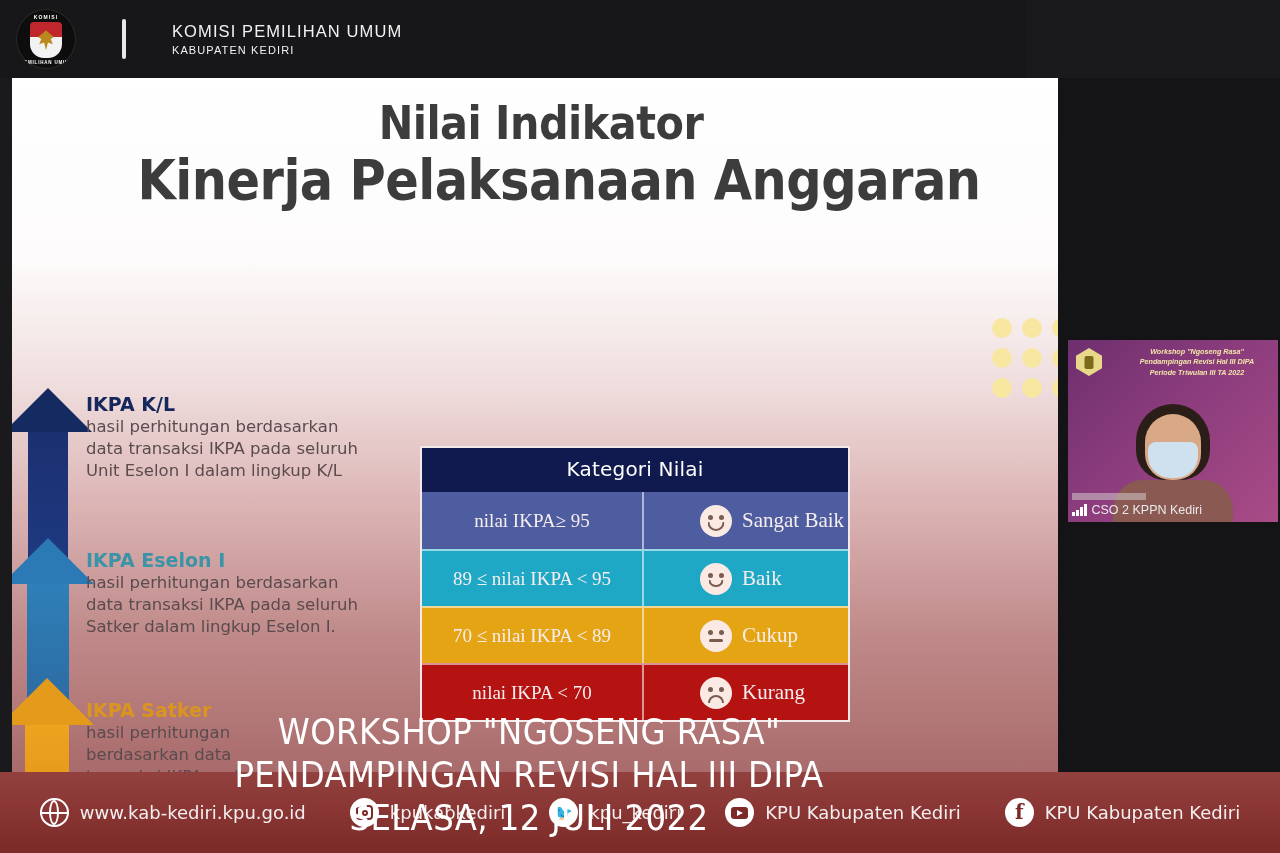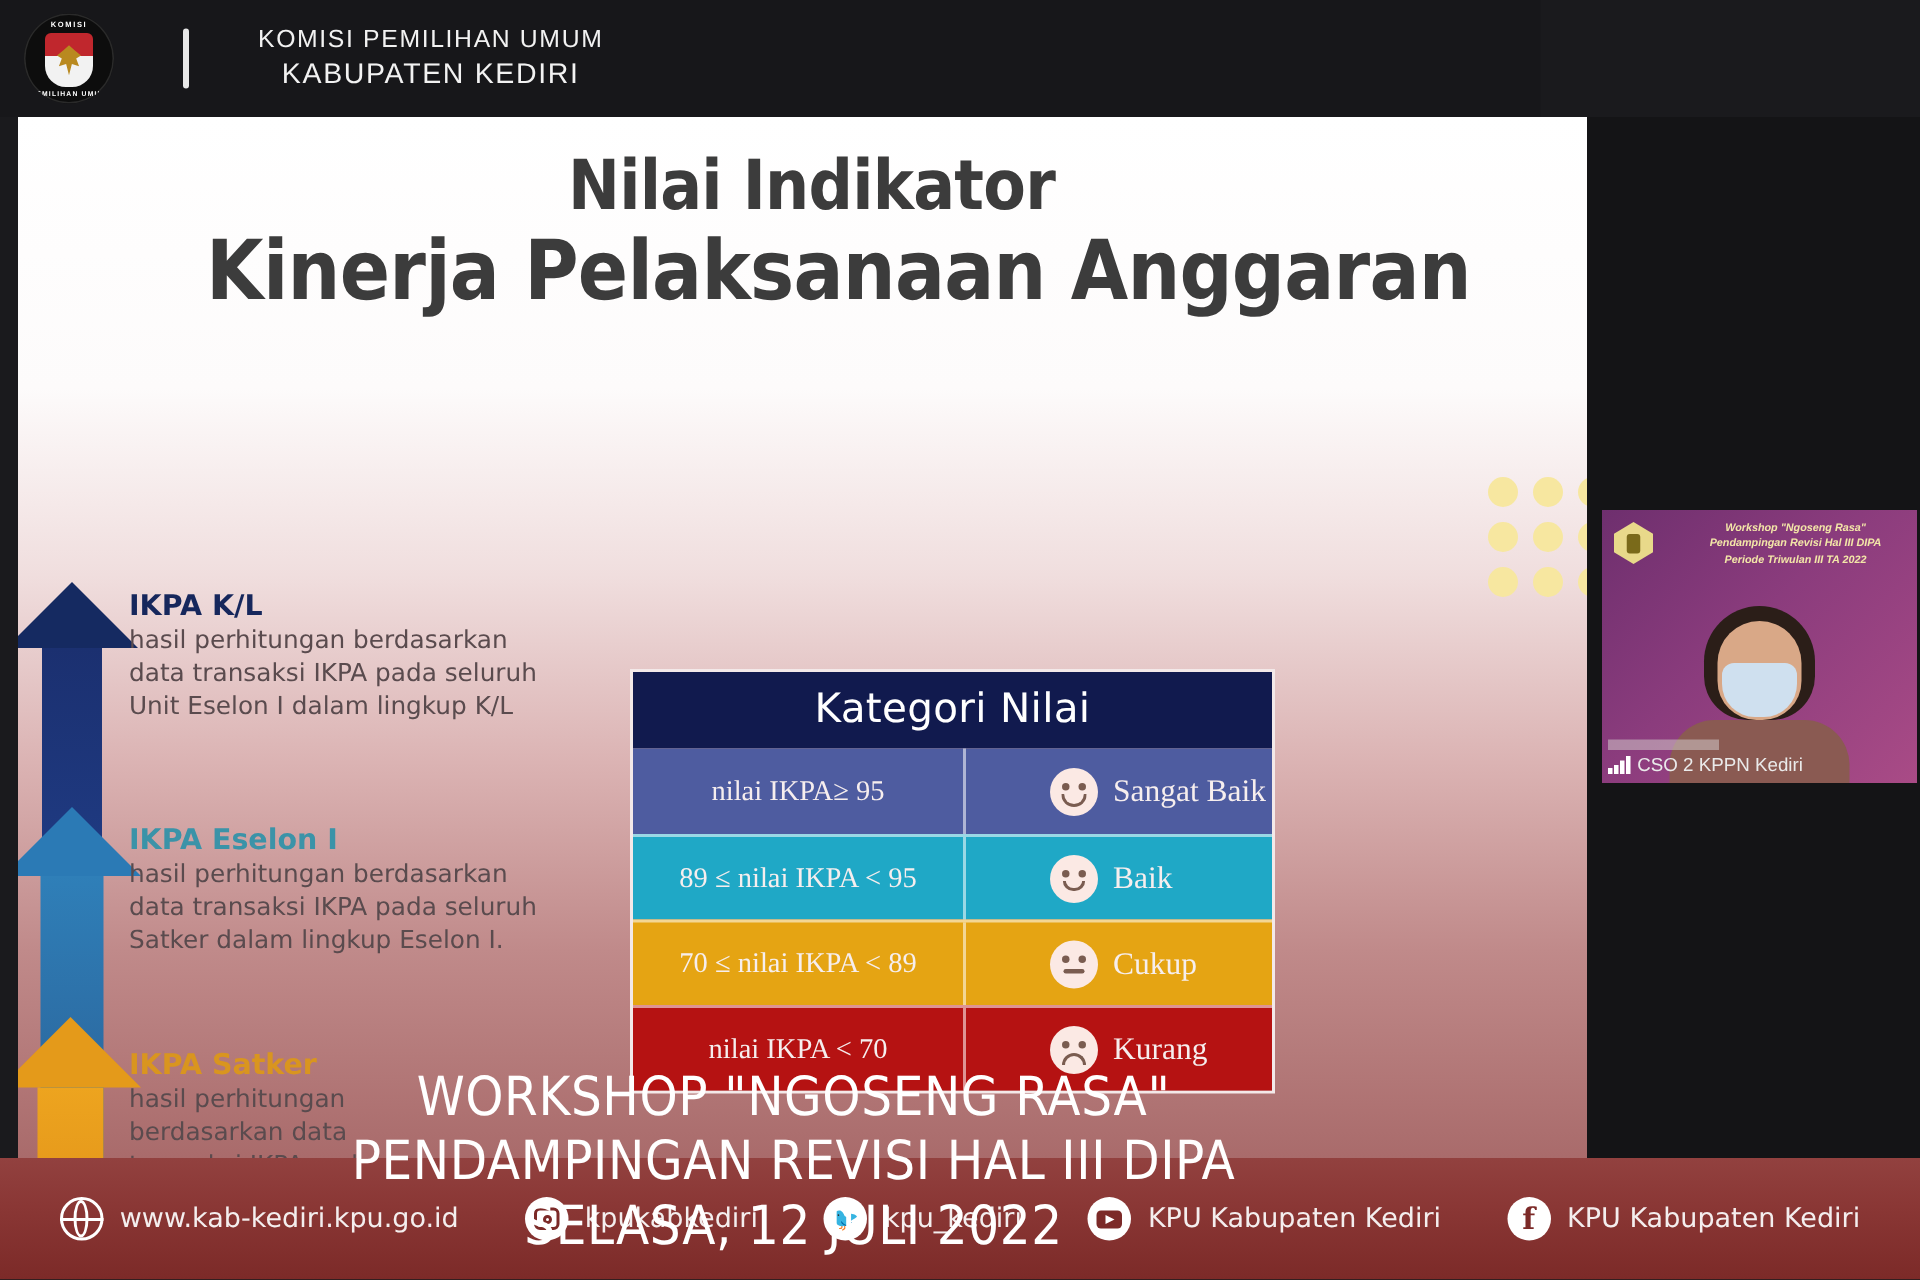--- a/index.html
+++ b/index.html
@@ -32,21 +32,21 @@
   }
   .kpu-logo .ring-top, .kpu-logo .ring-bot{
     position:absolute; left:0; width:60px; text-align:center;
     color:#ffffff; font-size:5px; letter-spacing:1.1px; font-weight:bold;
   }
   .kpu-logo .ring-top{ top:5px; }
   .kpu-logo .ring-bot{ bottom:4px; font-size:4.5px; letter-spacing:.8px; }
   .hdr-divider{ width:4px; height:40px; background:#e8e8e8; margin-left:22px; border-radius:2px; }
   .hdr-text{ margin-left:22px; color:#f2f2f2; line-height:1.32; }
   .hdr-text .l1{ font-size:16.5px; letter-spacing:1.1px; }
-  .hdr-text .l2{ font-size:19px; letter-spacing:1.1px;text-align:center; }
+  .hdr-text .l2{ font-size:11px; letter-spacing:1.1px; }
 
   
   .slide{
     position:absolute; left:12px; top:78px; width:1280px; height:694px;
     background:linear-gradient(180deg,#ffffff 0%, #fdfbfb 26%, #f0dede 44%, #dbb3b3 62%, #c08a8a 80%, #a96b6b 100%);
     overflow:hidden;
   }
 
   .slide-title{
     position:absolute; left:0; top:20px; width:1058px; text-align:center;
@@ -100,21 +100,21 @@
   .blk-sk{ top:622px; width:180px; }
   .blk-sk h4{ color:#d9951f; }
 
   
   .kat{
     position:absolute; left:408px; top:368px; width:430px;
     border:2px solid #f3e9e9;
   }
   .kat-head{
     background:#111a4e; color:#ffffff; text-align:center;
-    font-size:27px; padding:9px 0 11px; letter-spacing:.2px;
+    font-size:20px; padding:9px 0 11px; letter-spacing:.2px;
     font-family:"DejaVu Sans","Liberation Sans", sans-serif;
   }
   .kat-row{ display:flex; height:57px;gap:36px; }
   .kat-row .c1{
     flex:0 0 222px; display:flex; align-items:center; justify-content:center;
     font-family:"Liberation Serif", serif; font-size:19px; color:#f6eeee;
     border-right:2px solid rgba(255,255,255,.55);
   }
   .kat-row .c2{
     flex:1; display:flex; align-items:center; gap:10px; padding-left:20px;

